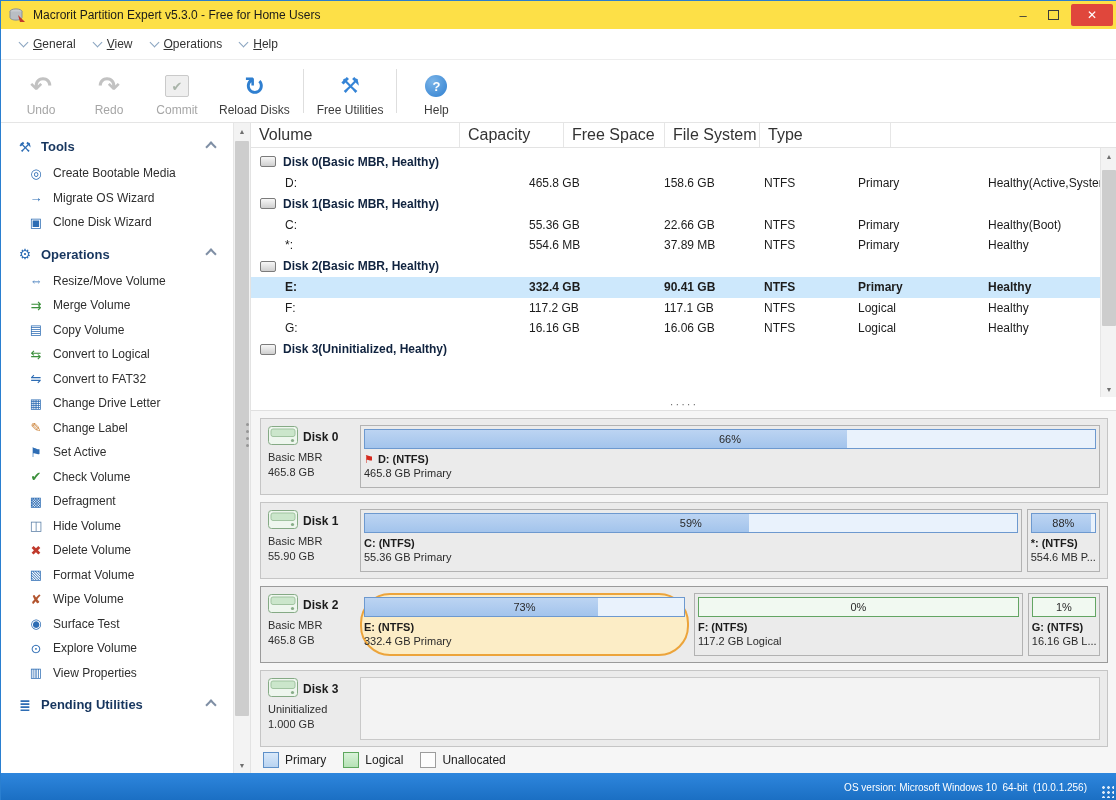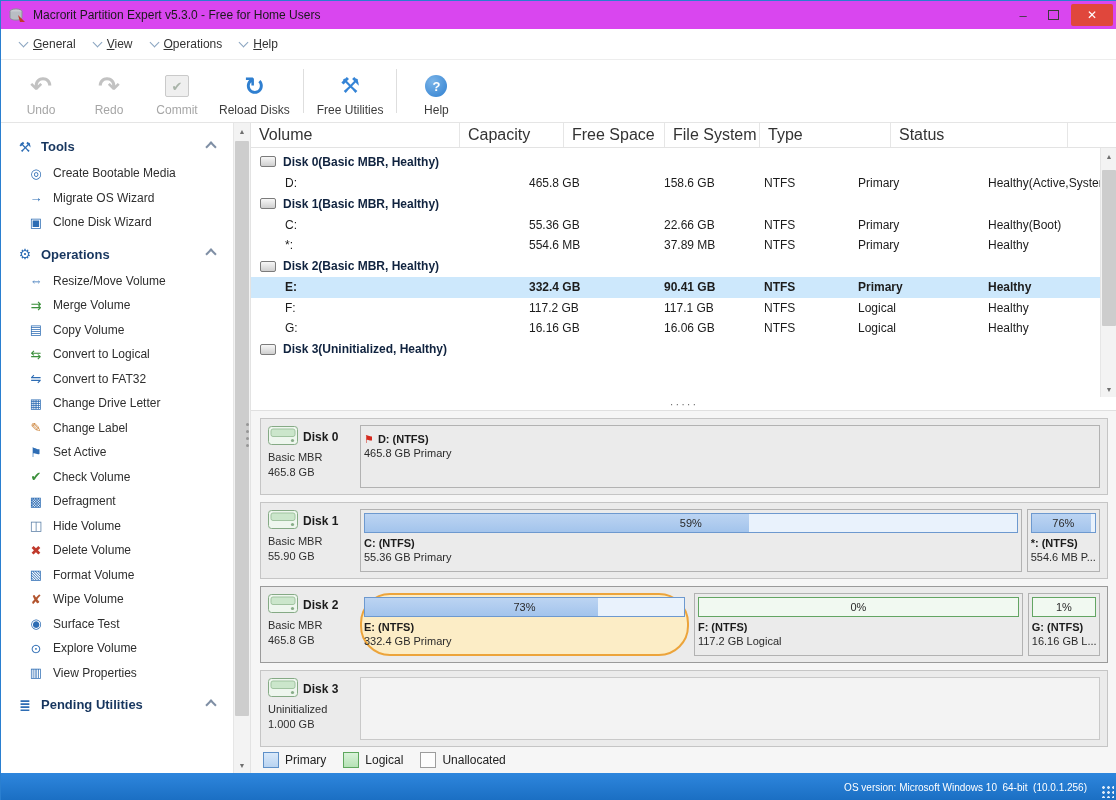--- a/index.html
+++ b/index.html
@@ -1,20 +1,20 @@
 <!DOCTYPE html>
 <html><head>
 <meta charset="utf-8">
 <style>
   html,body{margin:0;padding:0;}
   body{font-family:"Liberation Sans","DejaVu Sans",sans-serif;background:#8ea0ad;}
   .window{width:1116px;height:800px;background:#fff;border:1px solid #2a7fd0;display:flex;flex-direction:column;overflow:hidden;position:relative;}
 
   
-  .titlebar{flex:0 0 28px;display:flex;align-items:center;padding-left:8px;background:#d946ef;}
+  .titlebar{flex:0 0 28px;display:flex;align-items:center;padding-left:8px;background:#fde047;}
   .app-icon{display:flex;align-items:center;}
   .title-text{font-size:12px;color:#1a1a1a;margin-left:7px;flex:1;white-space:nowrap;}
   .win-controls{display:flex;align-items:center;height:100%;}
   .win-btn{width:30px;height:100%;display:flex;align-items:center;justify-content:center;font-size:13px;color:#3a3a3a;}
   .win-btn.maxi span{width:9px;height:8px;border:1px solid #3a3a3a;display:block;}
   .win-btn.close{width:42px;height:22px;background:#e0473c;color:#fff;border-radius:2px;margin:0 4px 0 3px;font-weight:bold;font-size:12px;}
 
   
   .menubar{flex:0 0 30px;display:flex;align-items:center;padding-left:10px;border-bottom:1px solid #ededed;}
   .menu-item{display:flex;align-items:center;gap:6px;padding:5px 9px;font-size:12px;color:#333;}
@@ -301,21 +301,20 @@
 
     <div class="main">
 
       <div class="vt">
         <div class="vt-header" id="vt-header">
             <div class="vt-hcell c0">Volume</div>
             <div class="vt-hcell c1">Capacity</div>
             <div class="vt-hcell c2">Free Space</div>
             <div class="vt-hcell c3">File System</div>
             <div class="vt-hcell c4">Type</div>
-            <div class="vt-hcell c5">Status</div>
             <div class="vt-hcell cfill"></div>
           </div>
         <div class="vt-body">
           <div id="vt-rows">
               <div class="vt-group">
                 <span class="group-disk-icon"></span>
                 <span class="vt-group-label">Disk 0(Basic MBR, Healthy)</span>
               </div>
               <div class="vt-row">
                 <div class="vt-cell c0">D:</div>
@@ -407,20 +406,24 @@
                       <rect x="3" y="3" width="24" height="7.5" rx="2" fill="#cbe6cb" stroke="#a0c3a0"></rect>
                       <circle cx="24.5" cy="14.5" r="1.6" fill="#88ad88"></circle>
                     </svg></span>
                   <span class="disk-name-label">Disk 0</span>
                 </div>
                 <div class="dmeta">Basic MBR</div>
                 <div class="dmeta">465.8 GB</div>
               </div>
               <div class="disk-parts">
                 <div class="part" style="flex: 1 1 0px;">
+                  <div class="pbar">
+                    <span class="pfill" style="width: 66%;"></span>
+                    <span class="ppct">66%</span>
+                  </div>
                   <div class="plabel">
                     <span class="flag">⚑</span>
                     <span>D: (NTFS)</span>
                   </div>
                   <div class="pdetail">465.8 GB Primary</div>
                 </div>
               </div>
             </div>
             <div class="disk-block">
               <div class="disk-info">
@@ -442,21 +445,21 @@
                     <span class="ppct">59%</span>
                   </div>
                   <div class="plabel">
                     <span>C: (NTFS)</span>
                   </div>
                   <div class="pdetail">55.36 GB Primary</div>
                 </div>
                 <div class="part" style="flex: 1 1 0px;">
                   <div class="pbar">
                     <span class="pfill" style="width: 94%;"></span>
-                    <span class="ppct">76%</span>
+                    <span class="ppct">88%</span>
                   </div>
                   <div class="plabel">
                     <span>*: (NTFS)</span>
                   </div>
                   <div class="pdetail">554.6 MB P...</div>
                 </div>
               </div>
             </div>
             <div class="disk-block selected">
               <div class="disk-info">

